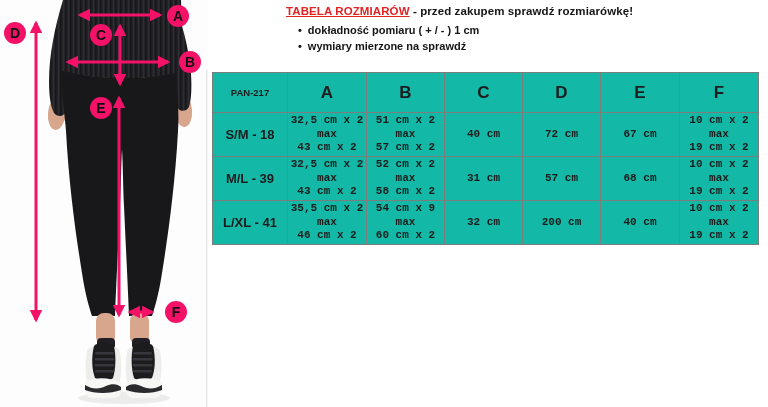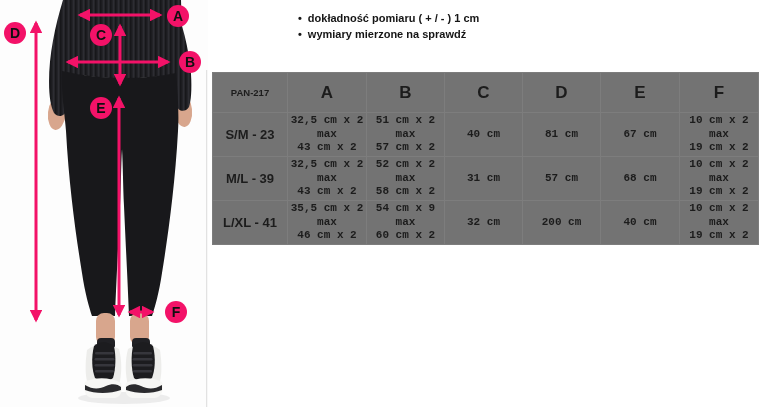--- a/index.html
+++ b/index.html
@@ -20,21 +20,21 @@
   
   .info-header{position:absolute;left:286px;top:5px;width:470px;color:#151515;}
   .title-line{font-size:11.5px;font-weight:bold;letter-spacing:.1px;}
   .title-red{color:#e32222;text-decoration:underline;}
   .bullets{margin:7px 0 16px 12px;padding:0;list-style:none;}
   .bullets li{font-size:11px;font-weight:bold;margin:0 0 4px 0;}
   .bullets li::before{content:"•";margin-right:6px;}
   
   table.size-table{
     position:absolute;left:212px;top:72px;width:546px;
-    border-collapse:collapse;table-layout:fixed;background:#737373;
+    border-collapse:collapse;table-layout:fixed;background:#14b8a6;
   }
   table.size-table td,table.size-table th{
     border:1px solid #7d7d7d;text-align:center;vertical-align:middle;
     padding:0;color:#1c1c1c;
   }
   tr.hdr{height:40px;}
   tr.datarow{height:44px;}
   .code-cell{font-size:9.5px;font-weight:bold;color:#222;}
   .col-letter{font-size:17px;font-weight:bold;color:#e32222;}
   .size-cell{font-size:13px;font-weight:bold;color:#2222cc;}
@@ -101,20 +101,23 @@
 
   <div class="marker" style="left:167px;top:5px">A</div>
   <div class="marker" style="left:179px;top:51px">B</div>
   <div class="marker" style="left:90px;top:24px">C</div>
   <div class="marker" style="left:4px;top:22px">D</div>
   <div class="marker" style="left:90px;top:97px">E</div>
   <div class="marker" style="left:165px;top:301px">F</div>
 </div>
 
 <div class="info-header">
+  <div class="title-line">
+    <span class="title-red">TABELA ROZMIARÓW</span><span> - przed zakupem sprawdź rozmiarówkę!</span>
+  </div>
   <ul class="bullets">
     <li>dokładność pomiaru ( + / - ) 1 cm</li>
     <li>wymiary mierzone na sprawdź</li>
   </ul>
 </div>
 
 <table class="size-table">
   <colgroup>
     <col style="width:75px">
       <col style="width:79px">
@@ -128,29 +131,29 @@
     <tr class="hdr">
       <td class="code-cell">PAN-217</td>
       <td class="col-letter">A</td>
       <td class="col-letter">B</td>
       <td class="col-letter">C</td>
       <td class="col-letter">D</td>
       <td class="col-letter">E</td>
       <td class="col-letter">F</td>
     </tr>
     <tr class="datarow">
-      <td class="size-cell">S/M - 23</td>
+      <td class="size-cell">S/M - 18</td>
       <td class="val-cell">32,5 cm x 2
 max
 43 cm x 2</td>
       <td class="val-cell">51 cm x 2
 max
 57 cm x 2</td>
       <td class="val-cell">40 cm</td>
-      <td class="val-cell">81 cm</td>
+      <td class="val-cell">72 cm</td>
       <td class="val-cell">67 cm</td>
       <td class="val-cell">10 cm x 2
 max
 19 cm x 2</td>
     </tr>
     <tr class="datarow">
       <td class="size-cell">M/L - 39</td>
       <td class="val-cell">32,5 cm x 2
 max
 43 cm x 2</td>

